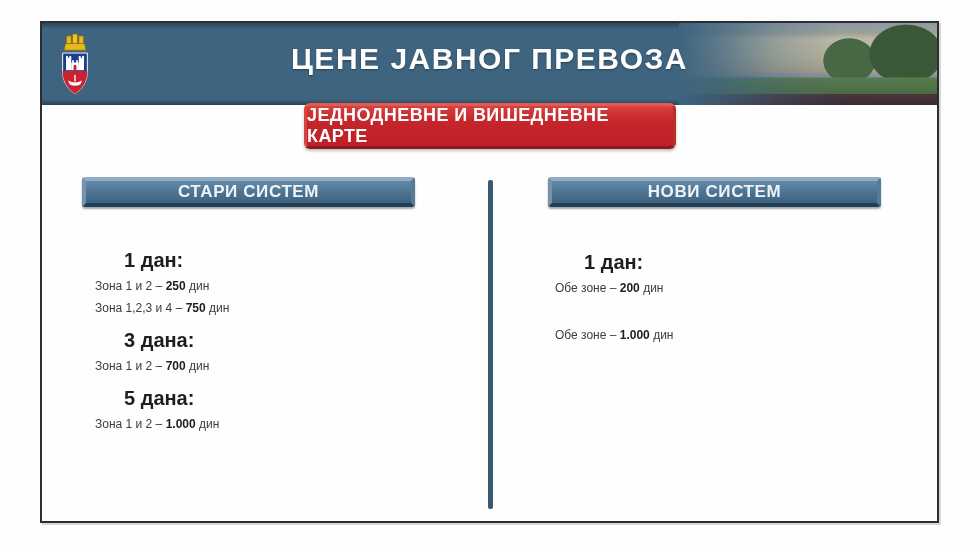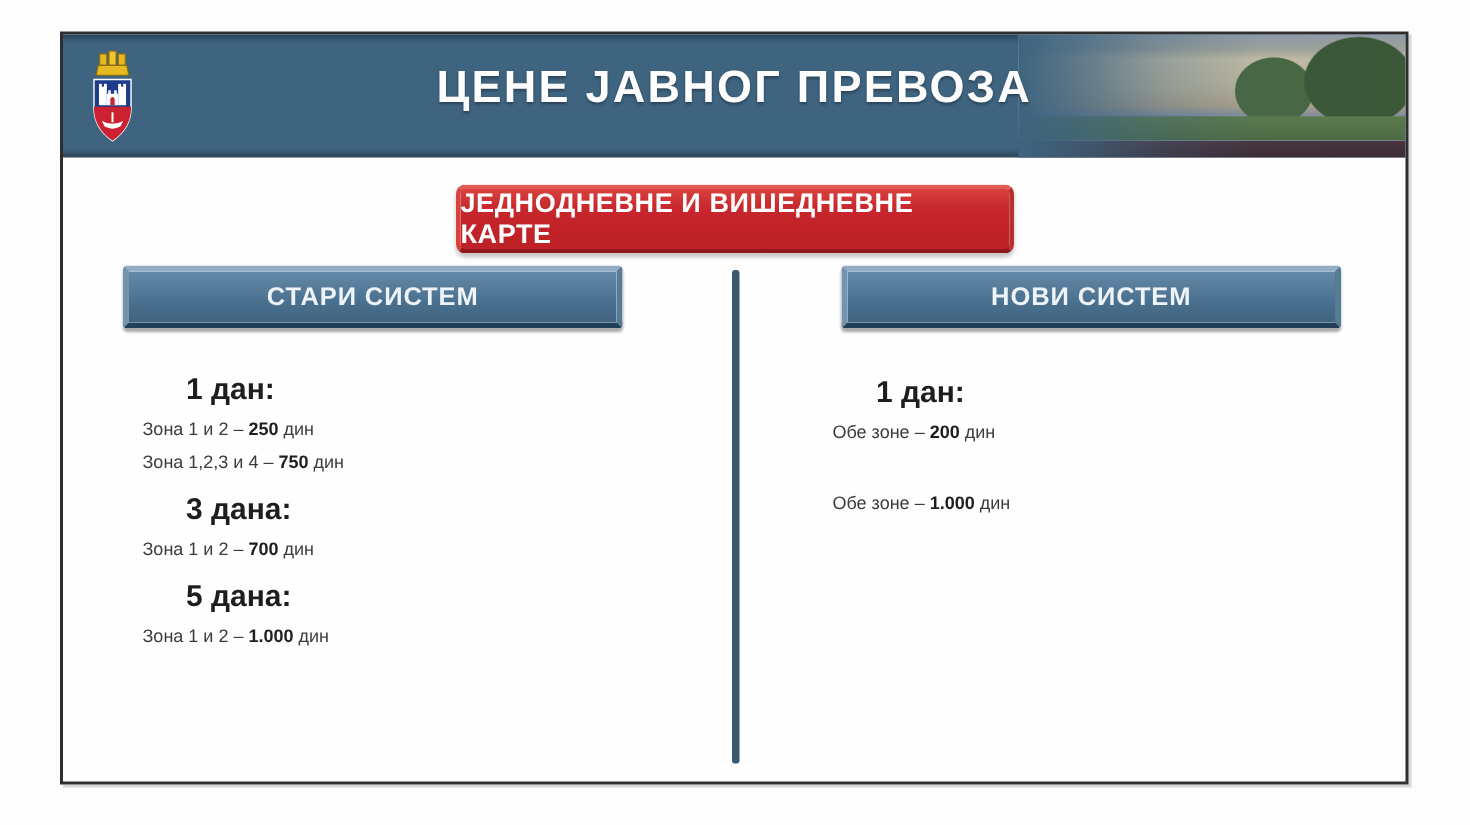--- a/index.html
+++ b/index.html
@@ -26,38 +26,38 @@
   }
 
   .emblem { position:absolute; left:14px; top:5px; width:38px; height:71px; }
 
   .header-title { position:absolute; left:0; right:0; top:0; height:72px;
       display:flex; align-items:center; justify-content:center;
       color:#fdfdfd; font-size:30px; font-weight:bold; letter-spacing:1.5px;
       text-shadow:0 1px 2px rgba(0,0,0,.35); }
 
   
-  .banner { position:absolute; left:262px; top:100px; width:372px; height:46px;
+  .banner { position:absolute; left:262px; top:80px; width:372px; height:46px;
       background:linear-gradient(180deg,#d8413d 0%, #c6262c 35%, #bd2026 100%);
       border-top:3px solid #e05b54; border-left:3px solid #d4453f;
       border-right:3px solid #b92f2c; border-bottom:3px solid #8d181d;
       border-radius:6px; box-shadow:0 2px 3px rgba(0,0,0,.25);
       display:flex; align-items:center; justify-content:center;
       color:#fff; font-size:18px; font-weight:bold; letter-spacing:.4px; }
 
   
-  .col-header { position:absolute; top:154px; width:333px; height:42px;
+  .col-header { position:absolute; top:154px; width:333px; height:30px;
       background:linear-gradient(180deg,#648aa8 0%, #4a708f 60%, #40647f 100%);
       border-top:4px solid #92adc3; border-left:4px solid #7394ae;
       border-right:4px solid #567b97; border-bottom:4px solid #223f58;
       border-radius:3px; box-shadow:0 2px 2px rgba(0,0,0,.35);
       display:flex; align-items:center; justify-content:center;
       color:#eef3f8; font-size:17px; font-weight:bold; letter-spacing:.6px; }
   .col-header.left  { left:40px; }
-  .col-header.right { left:519px; }
+  .col-header.right { left:506px; }
 
   
   .divider { position:absolute; left:446px; top:157px; width:5px; height:329px;
              background:#3b5871; border-radius:2px; }
 
   
   .col-body { position:absolute; width:380px; }
   .col-body.left  { left:38px;  top:225px; }
   .col-body.right { left:498px; top:227px; }
 

